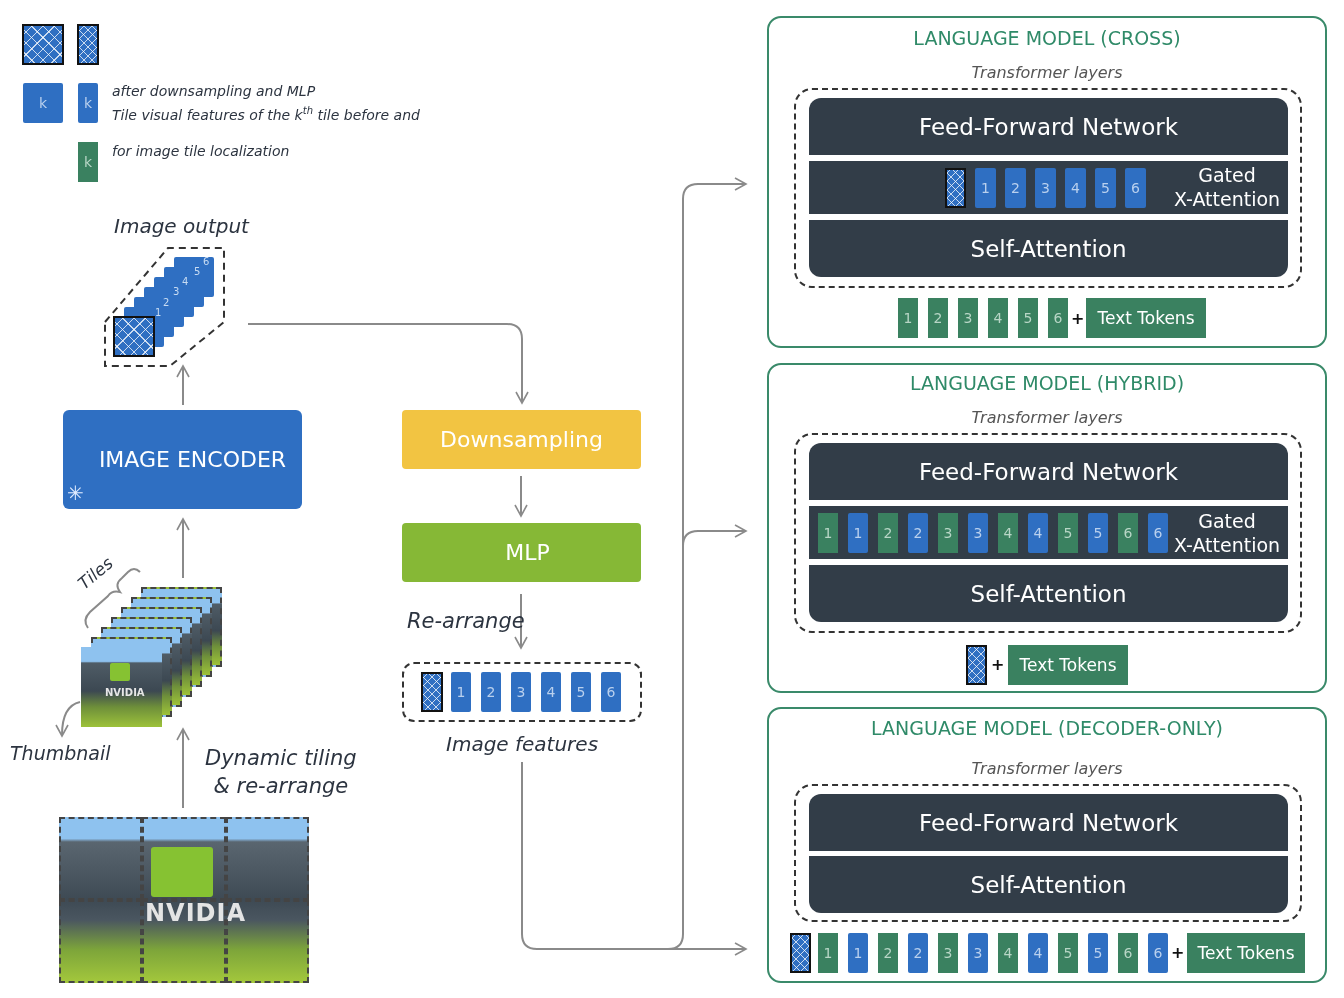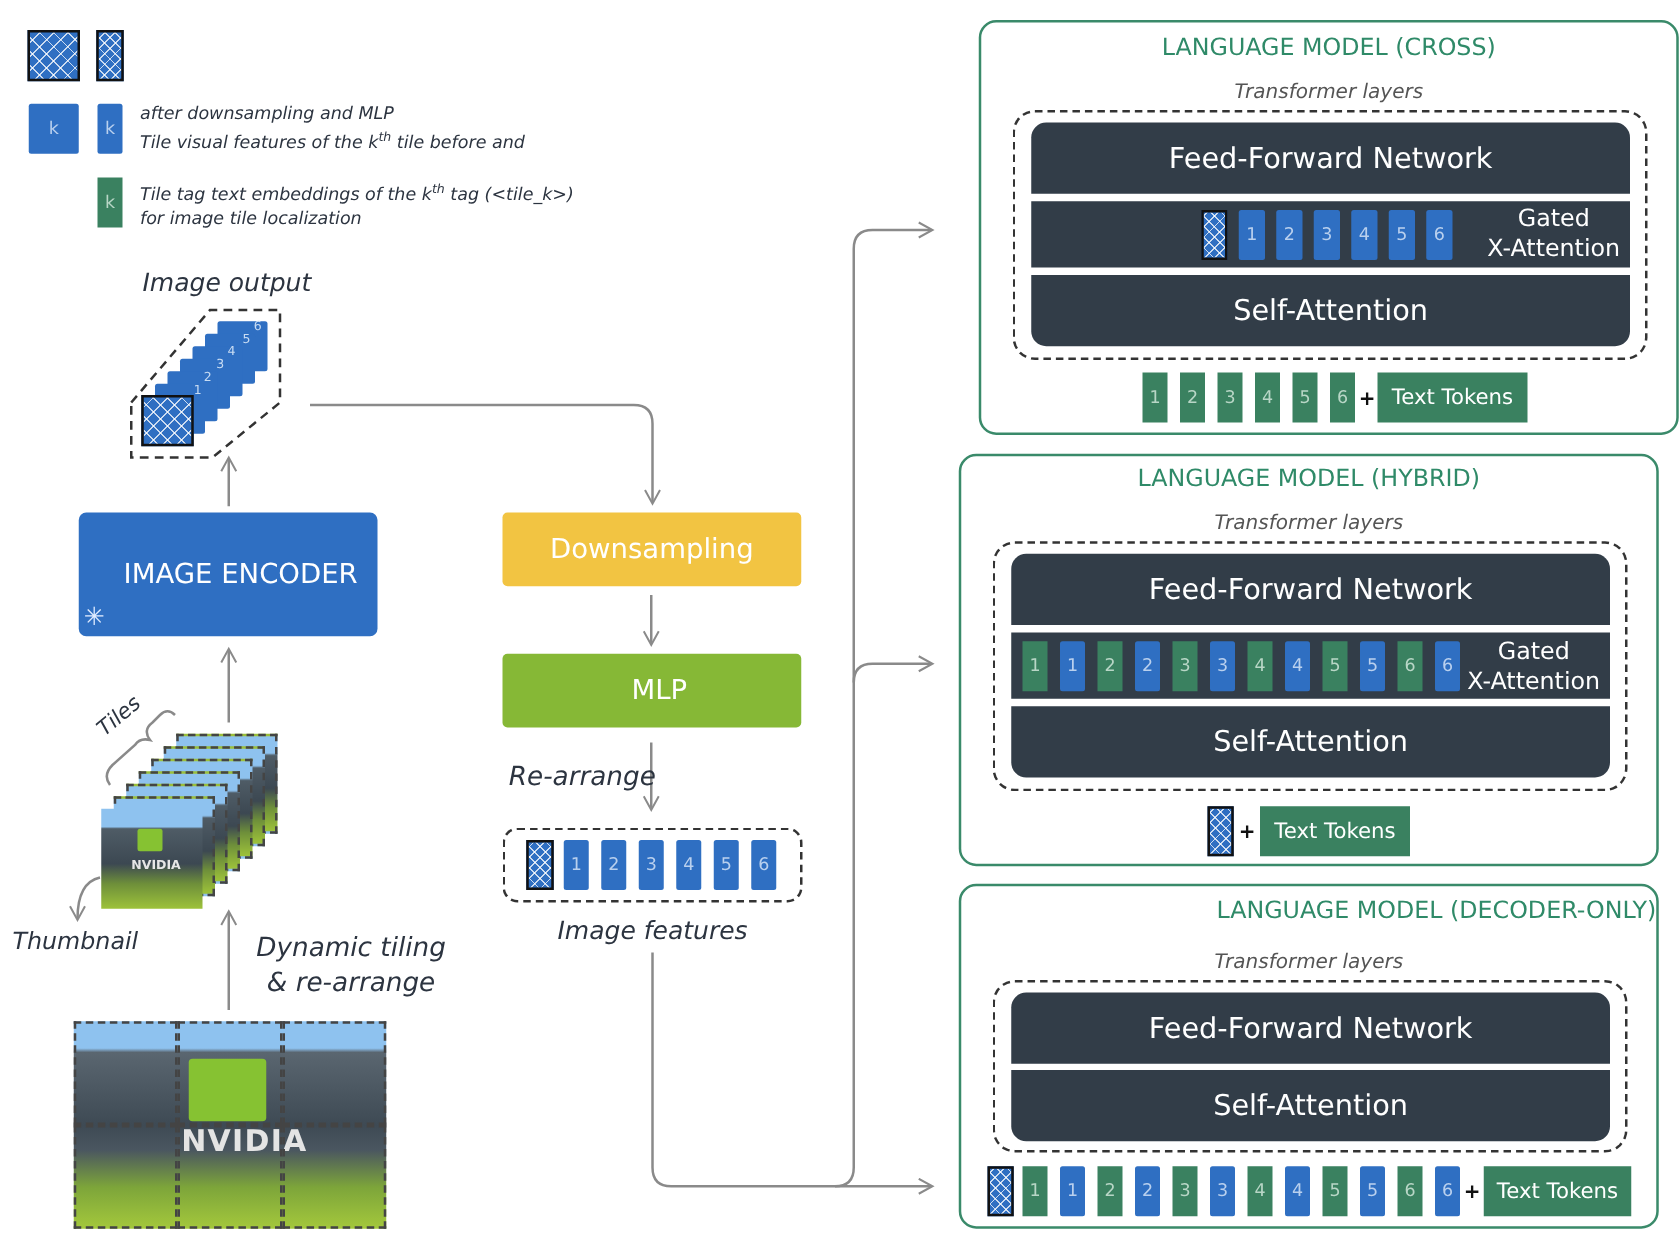--- a/index.html
+++ b/index.html
@@ -78,21 +78,20 @@
     </div>
   <div class="abs legend-text" style="left:112px;top:82px;">
     <div>after downsampling and MLP</div>
     <div><span>Tile visual features of the k</span><sup style="font-size:10px;">th</sup><span> tile before and</span></div>
   </div>
 
   <div class="tag" style="left:78px;top:142px;width:20px;height:40px;">
       <span>k</span>
     </div>
   <div class="abs legend-text" style="left:112px;top:142px;">
-    <div><span>Tile tag text embeddings of the k</span><sup style="font-size:10px;">th</sup><span> tag (&lt;tile_k&gt;)</span></div>
     <div>for image tile localization</div>
   </div>
 </div>
 
 <div class="abs ital" style="left:114px;top:214px;font-size:20px;">Image output</div>
 
 <div>
   <svg class="abs" style="left:100px;top:244px;" width="130" height="126">
     <path d="M5,78 L68,4 L124,4 L124,78 L70,122 L5,122 Z" fill="none" stroke="#333" stroke-width="2" stroke-dasharray="7,5"></path>
   </svg>
@@ -158,21 +157,21 @@
 <div id="feature-tiles">
     <div class="tile" style="left: 451px; top: 672px; width: 20px; height: 40px;">1</div>
     <div class="tile" style="left: 481px; top: 672px; width: 20px; height: 40px;">2</div>
     <div class="tile" style="left: 511px; top: 672px; width: 20px; height: 40px;">3</div>
     <div class="tile" style="left: 541px; top: 672px; width: 20px; height: 40px;">4</div>
     <div class="tile" style="left: 571px; top: 672px; width: 20px; height: 40px;">5</div>
     <div class="tile" style="left: 601px; top: 672px; width: 20px; height: 40px;">6</div>
   </div>
 <div class="abs ital" style="left:446px;top:732px;font-size:20px;">Image features</div>
 
-<div class="lm-panel" style="left:783px;top:16px;width:560px;height:332px;">
+<div class="lm-panel" style="left:767px;top:16px;width:560px;height:332px;">
   <div class="lm-title" style="top:9px;">LANGUAGE MODEL (CROSS)</div>
   <div class="lm-sub" style="top:45px;">Transformer layers</div>
   <div class="dash-frame" style="left:25px;top:70px;width:508px;height:200px;"></div>
   <div class="dark-bar" style="left:40px;top:80px;width:479px;height:57px;border-radius:12px 12px 0 0;">
       <span>Feed-Forward Network</span>
     </div>
   <div class="dark-bar" style="left:40px;top:143px;width:479px;height:53px;"></div>
   <div class="gated" style="left:400px;top:145px;width:116px;">
     <div>Gated</div>
       <div>X-Attention</div>
@@ -233,21 +232,21 @@
       <div class="tile" style="left: 379px; top: 148px; width: 20px; height: 40px;">6</div>
     </div>
   <div class="thumb small" style="left:197px;top:280px;width:21px;height:40px;"></div>
   <div class="plus" style="left:222px;top:290px;">+</div>
   <div class="text-tokens" style="left:239px;top:280px;width:120px;height:40px;">
       <span>Text Tokens</span>
     </div>
 </div>
 
 <div class="lm-panel" style="left:767px;top:707px;width:560px;height:276px;">
-  <div class="lm-title" style="top:8px;text-align:right;">LANGUAGE MODEL (DECODER-ONLY)</div>
+  <div class="lm-title" style="top:8px;">LANGUAGE MODEL (DECODER-ONLY)</div>
   <div class="lm-sub" style="top:50px;">Transformer layers</div>
   <div class="dash-frame" style="left:25px;top:75px;width:508px;height:138px;"></div>
   <div class="dark-bar" style="left:40px;top:85px;width:479px;height:57px;border-radius:12px 12px 0 0;">
       <span>Feed-Forward Network</span>
     </div>
   <div class="dark-bar" style="left:40px;top:147px;width:479px;height:57px;border-radius:0 0 12px 12px;">
       <span>Self-Attention</span>
     </div>
   <div class="thumb small" style="left:21px;top:224px;width:21px;height:40px;"></div>
   <div id="input-tokens-2">

